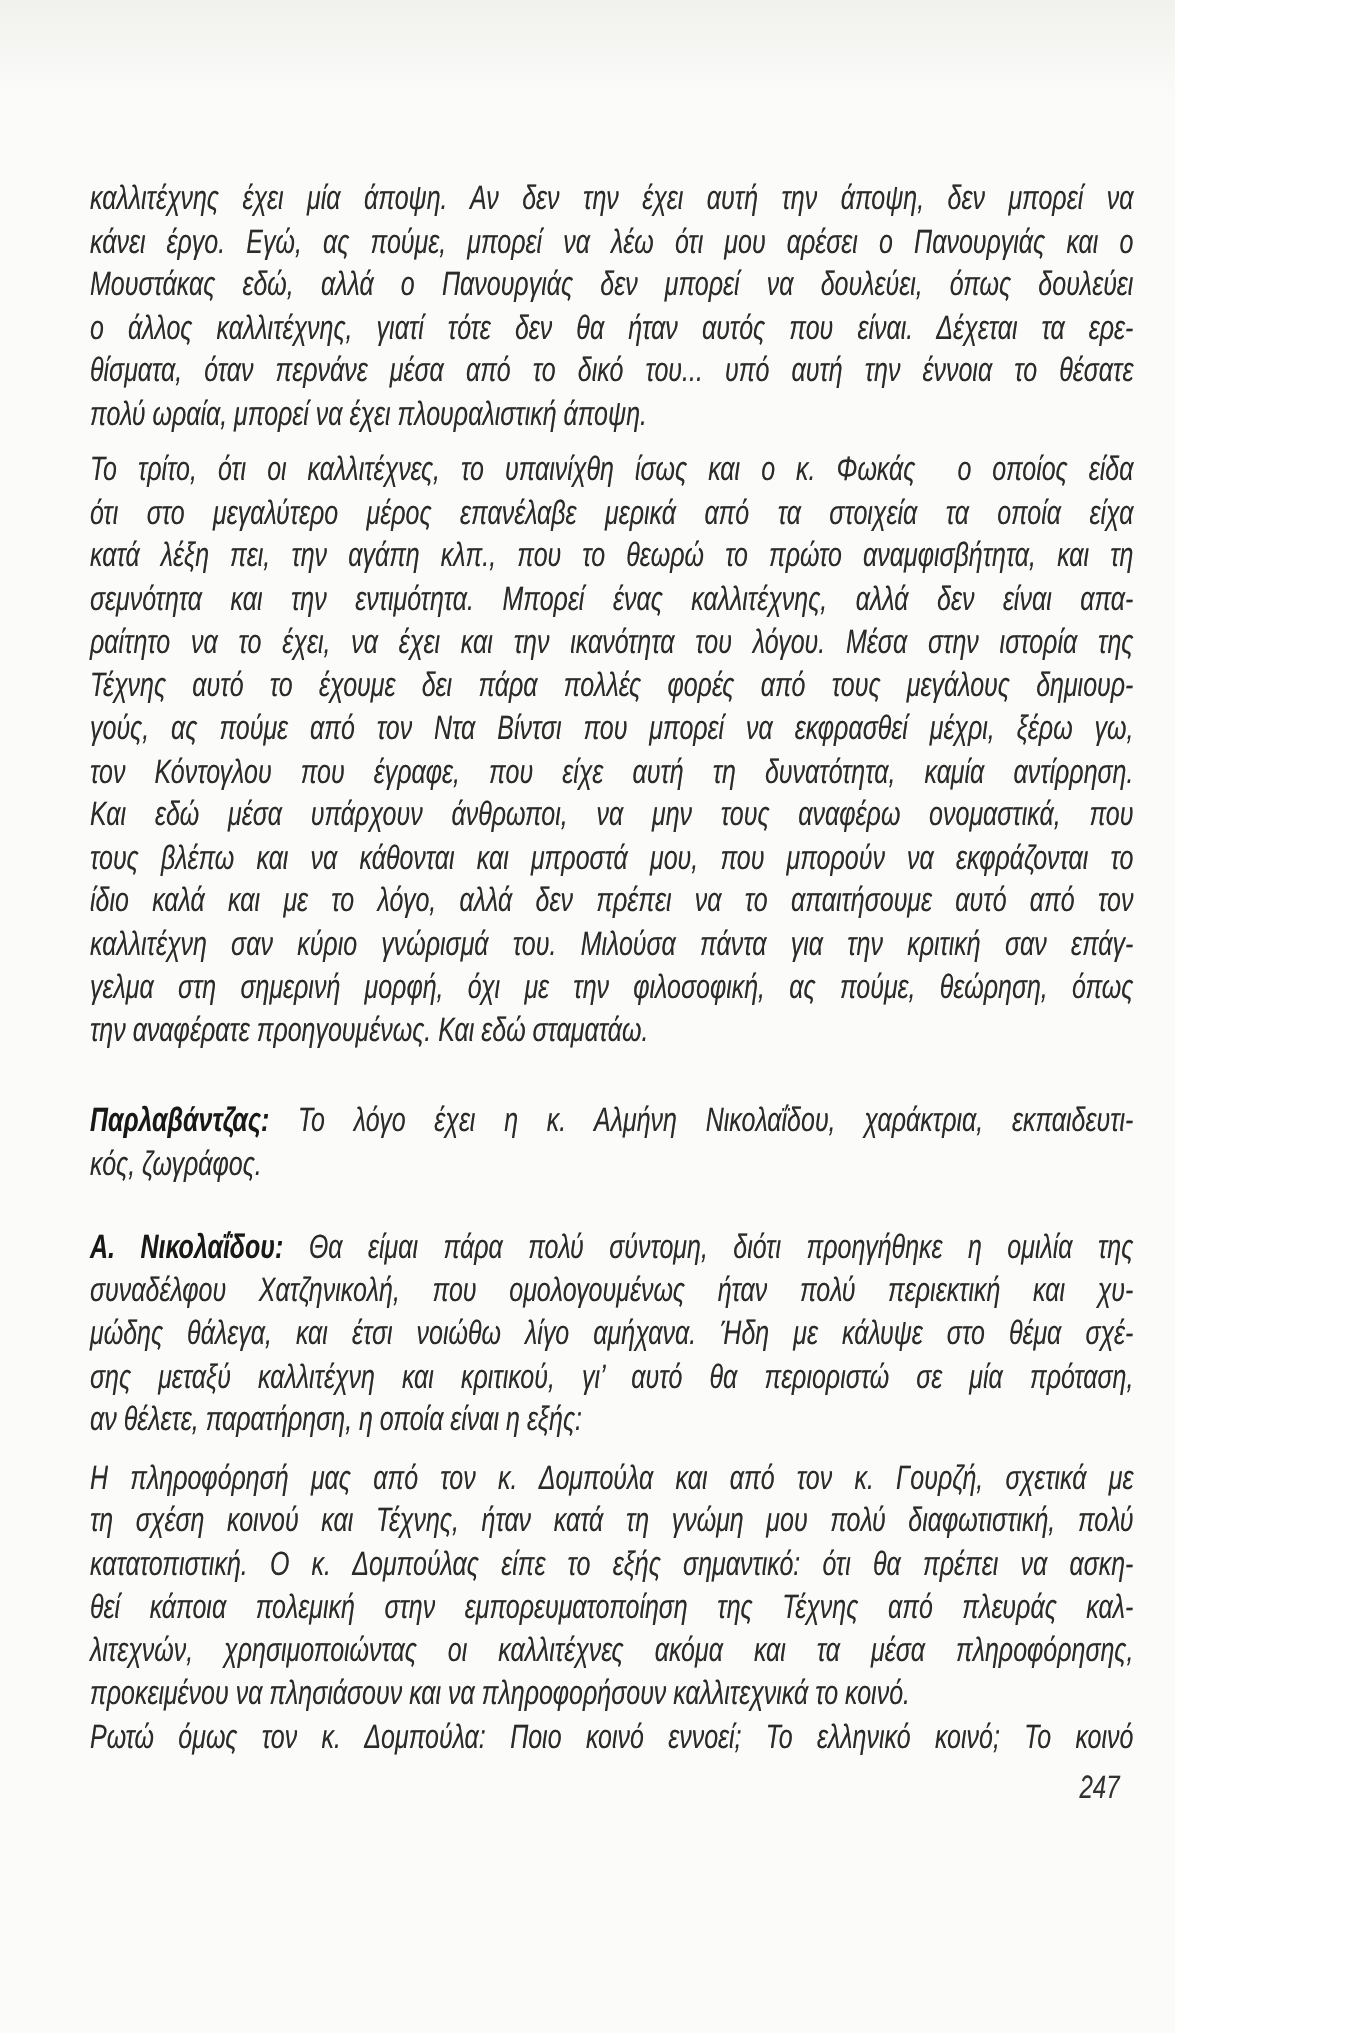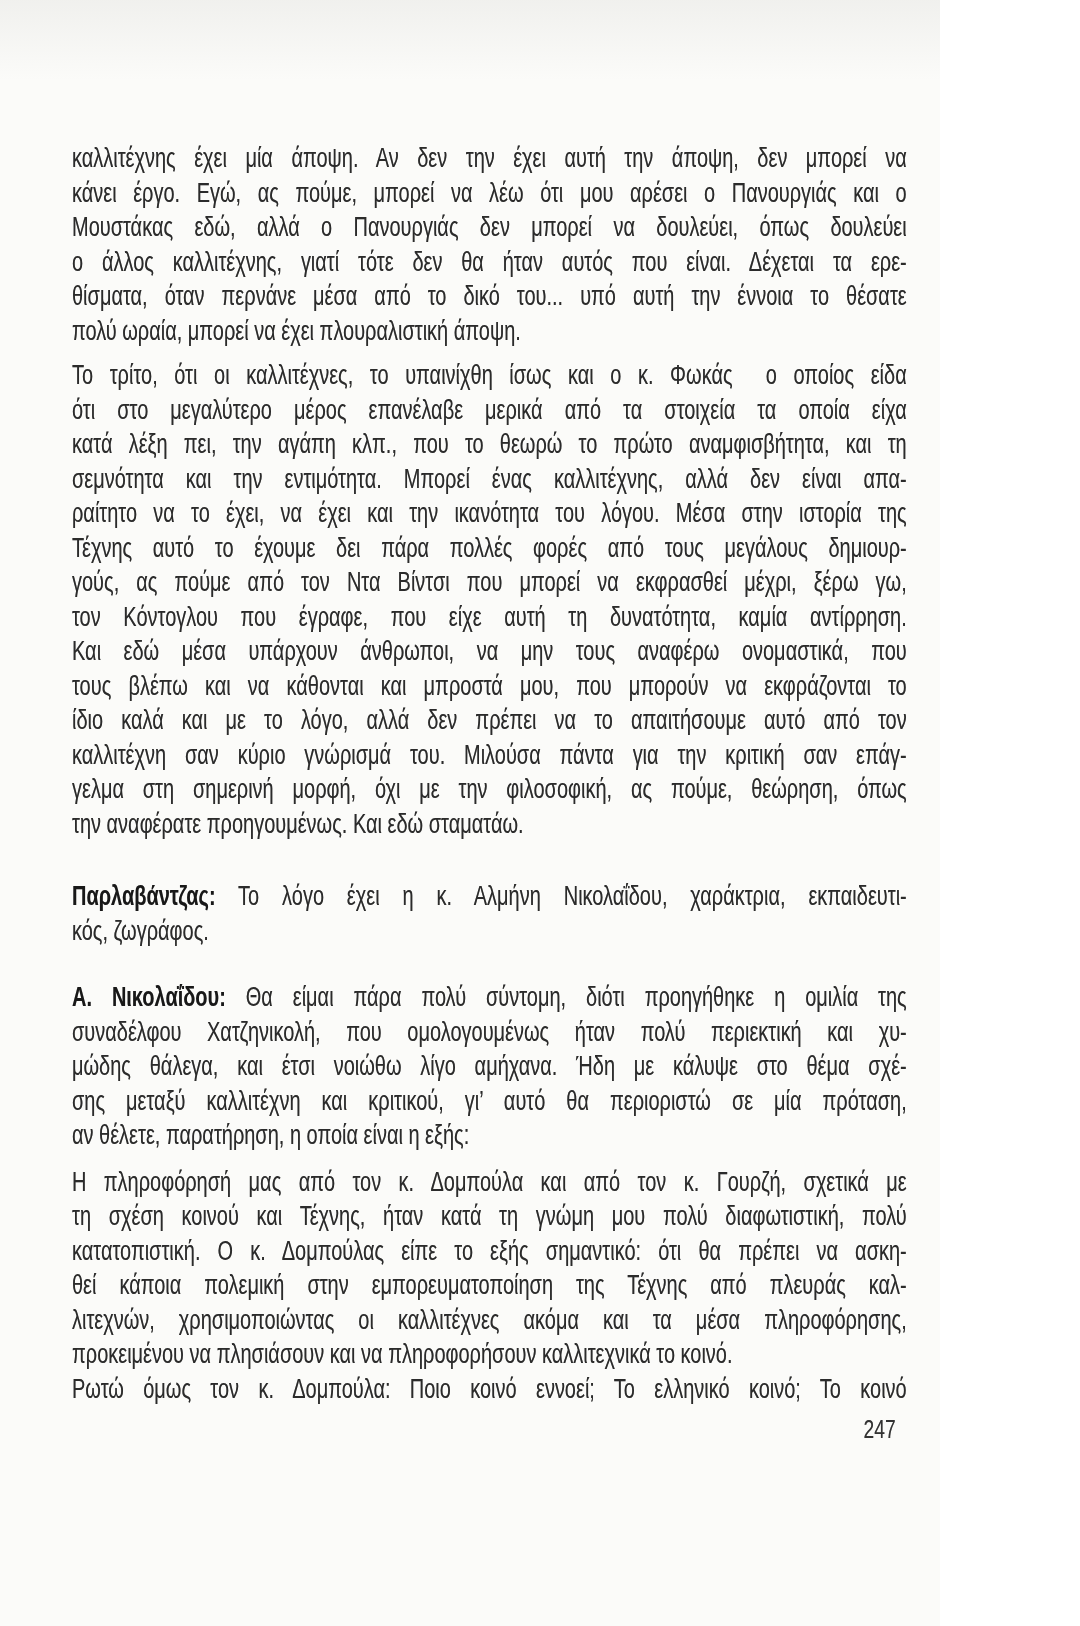--- a/index.html
+++ b/index.html
@@ -11,20 +11,21 @@
     height: 1626px;
     overflow: hidden;
     font-family: "Liberation Sans", sans-serif;
   }
   .page {
     position: relative;
     width: 940px;
     height: 1626px;
     background: #fbfbf9;
     overflow: hidden;
+    font-style: italic;
   }
   
   .page::before {
     content: "";
     position: absolute;
     left: 0; right: 0; top: 0;
     height: 80px;
     background: linear-gradient(180deg, rgba(198,198,192,0.20), rgba(198,198,192,0));
     pointer-events: none;
   }

